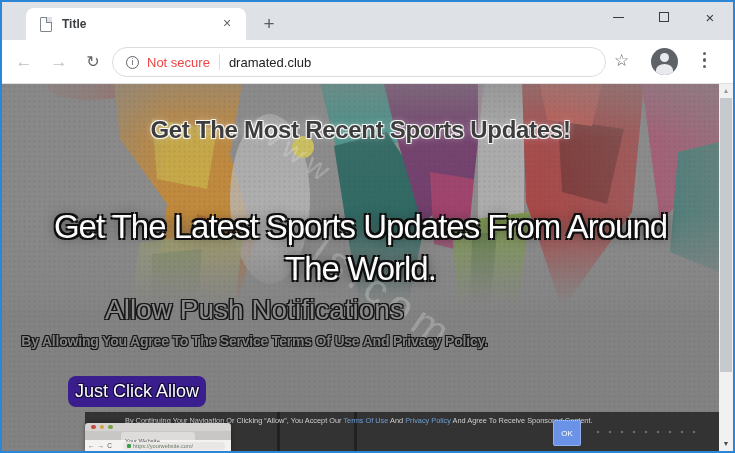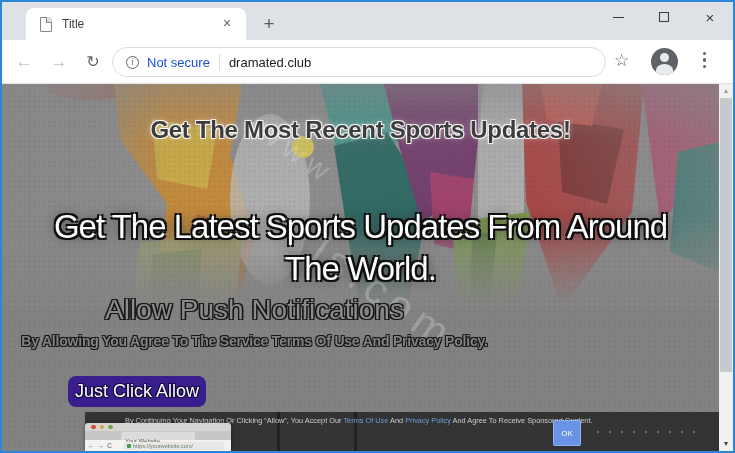--- a/index.html
+++ b/index.html
@@ -5,37 +5,37 @@
   * { margin:0; padding:0; box-sizing:border-box; }
   html,body { background:#9a9a9a; }
   body { font-family:"Liberation Sans", sans-serif; }
   .window { position:relative; width:735px; height:453px; border:2px solid #2b86d8; background:#dee1e6; overflow:hidden; }
 
   
   .titlebar { position:relative; height:38px; background:#dee1e6; }
   .tab { position:absolute; left:24px; top:6px; width:220px; height:32px; background:#fff; border-radius:8px 8px 0 0; display:flex; align-items:center; }
   .tab-favicon { width:12px; height:15px; border:1.4px solid #80868b; border-radius:1px; margin:0 10px 0 14px; position:relative; background:#fff; }
   .tab-favicon::after { content:""; position:absolute; right:-1px; top:-1px; width:5px; height:5px; background:#dee1e6; border-left:1.4px solid #80868b; border-bottom:1.4px solid #80868b; }
-  .tab-title { font-size:12px; color:#3c4043; }
+  .tab-title { font-size:12px; color:#3c4043;font-weight:bold; }
   .tab-close { position:absolute; right:10px; top:7px; width:18px; height:18px; text-align:center; line-height:17px; font-size:14px; color:#5f6368; cursor:pointer; }
   .newtab { position:absolute; left:254px; top:9px; width:26px; height:26px; text-align:center; line-height:25px; font-size:19px; color:#5a5e63; font-weight:400; }
   .win-controls { position:absolute; right:0; top:0; height:30px; display:flex; }
   .win-btn { width:46px; height:30px; display:flex; align-items:center; justify-content:center; color:#3b3b3b; }
   .glyph-min { display:block; width:11px; height:0; border-top:1.2px solid #3b3b3b; }
   .glyph-max { display:block; width:10px; height:10px; border:1.2px solid #3b3b3b; }
   .glyph-close { font-size:15px; line-height:1; }
 
   
   .toolbar { position:relative; height:44px; background:#fff; border-bottom:1px solid #dfe1e5; display:flex; align-items:center; }
   .nav-ic { width:26px; text-align:center; font-size:17px; }
   .back, .fwd { color:#bdc1c6; margin-left:9px; }
   .reload { color:#5f6368; margin-left:8px; font-size:16px; }
   .omnibox { position:absolute; left:110px; top:7px; width:494px; height:30px; border:1px solid #dadce0; border-radius:15px; background:#fff; display:flex; align-items:center; }
   .info-ic { width:13px; height:13px; border:1.3px solid #5f6368; border-radius:50%; margin:0 8px 0 13px; font-size:9px; line-height:11px; text-align:center; color:#5f6368; font-style:normal; }
-  .notsecure { font-size:13px; color:#1d4ed8; }
+  .notsecure { font-size:13px; color:#ef4444; }
   .omni-div { width:1px; height:16px; background:#dadce0; margin:0 9px; }
   .urltext { font-size:13px; color:#202124; }
   .star { position:absolute; left:612px; top:10px; font-size:17px; color:#5f6368; }
   .avatar { position:absolute; left:649px; top:8px; width:27px; height:27px; border-radius:50%; background:#5f6368; overflow:hidden; }
   .avatar::before { content:""; position:absolute; left:9px; top:5px; width:9px; height:9px; border-radius:50%; background:#e8eaed; }
   .avatar::after { content:""; position:absolute; left:5px; top:16px; width:17px; height:12px; border-radius:50% 50% 0 0; background:#e8eaed; }
   .menu-dots { position:absolute; left:701px; top:12px; display:flex; flex-direction:column; gap:3px; }
   .menu-dots i { width:3.4px; height:3.4px; border-radius:50%; background:#5f6368; }
 
   

